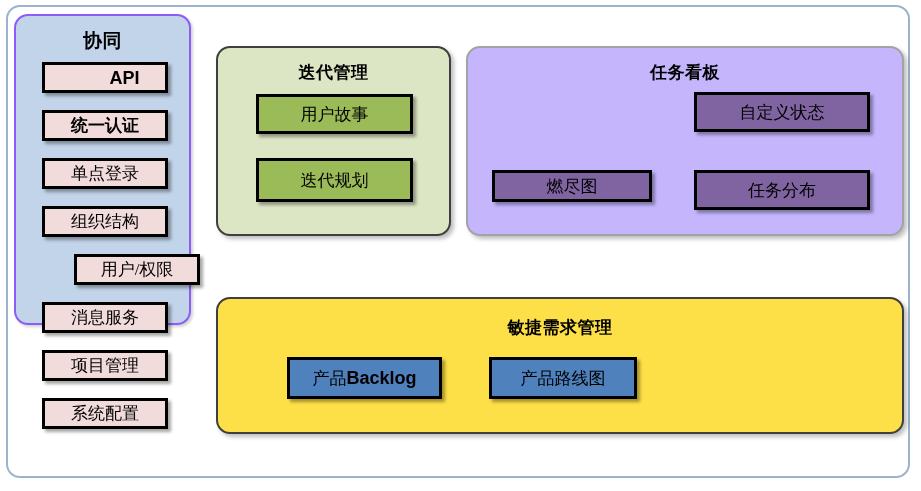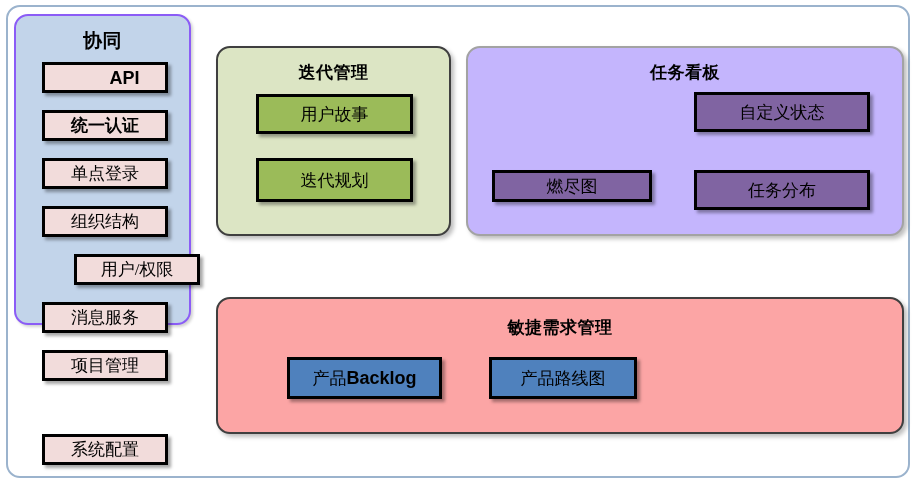--- a/index.html
+++ b/index.html
@@ -94,21 +94,21 @@
     top: 13px;
     font-size: 17px;
   }
 
   
   .panel-agile {
     left: 216px;
     top: 297px;
     width: 688px;
     height: 137px;
-    background: #fca5a5;
+    background: #fde047;
     border: 2px solid #3f3f3f;
     box-shadow: 3px 3px 4px rgba(0,0,0,0.26);
   }
   .panel-agile .panel-title {
     top: 17px;
     font-size: 17px;
   }
 
   
   .box {
@@ -178,21 +178,21 @@
     </div>
 
     <div class="box box-pink lbl-serif" style="left:26px; top:286px; width:126px; height:31px;">
       <span>消息服务</span>
     </div>
 
     <div class="box box-pink lbl-serif" style="left:26px; top:334px; width:126px; height:31px;">
       <span>项目管理</span>
     </div>
 
-    <div class="box box-pink lbl-serif" style="left:26px; top:382px; width:126px; height:31px;margin-top:36px;">
+    <div class="box box-pink lbl-serif" style="left:26px; top:382px; width:126px; height:31px;">
       <span>系统配置</span>
     </div>
   </div>
 
   <div class="panel panel-iteration">
     <div class="panel-title">迭代管理</div>
 
     <div class="box box-green lbl-serif" style="left:38px; top:46px; width:157px; height:40px;">
       <span>用户故事</span>
     </div>

